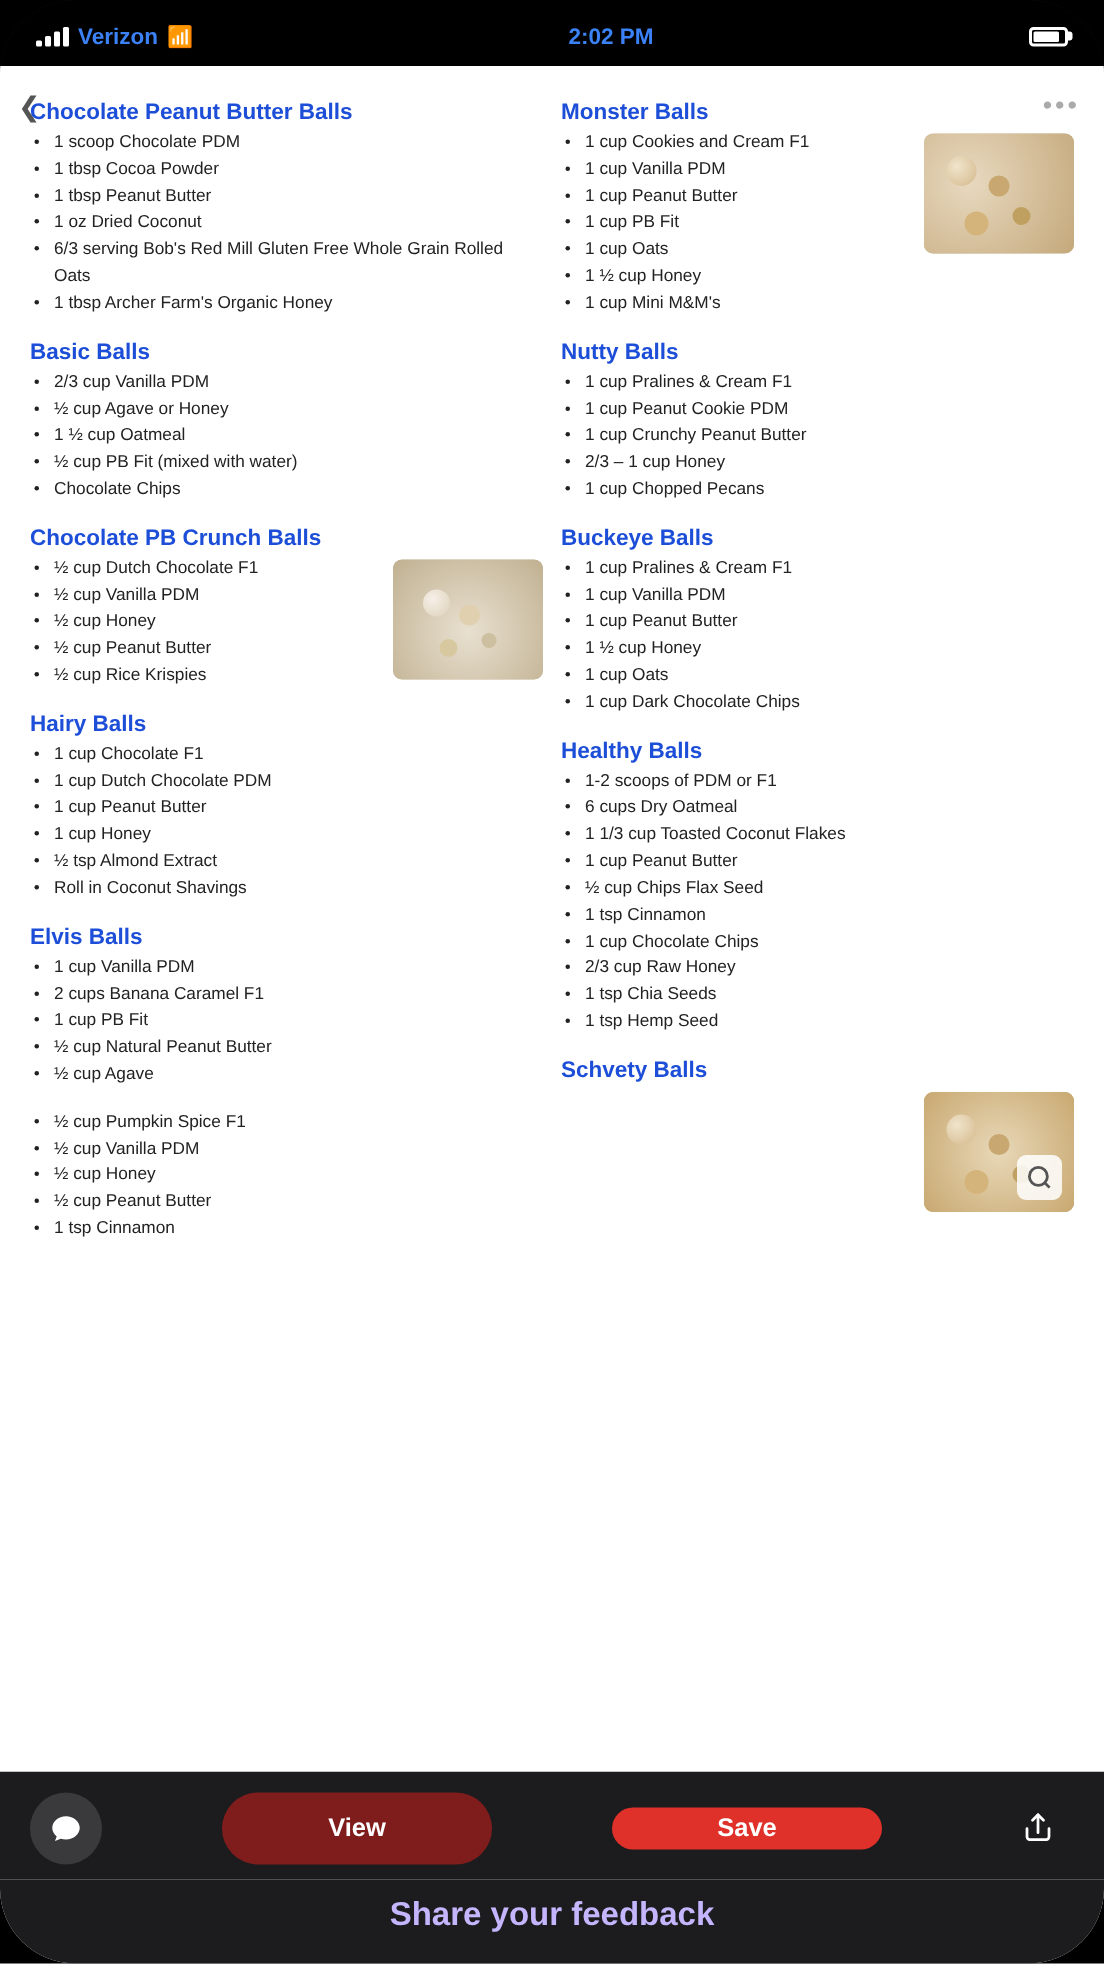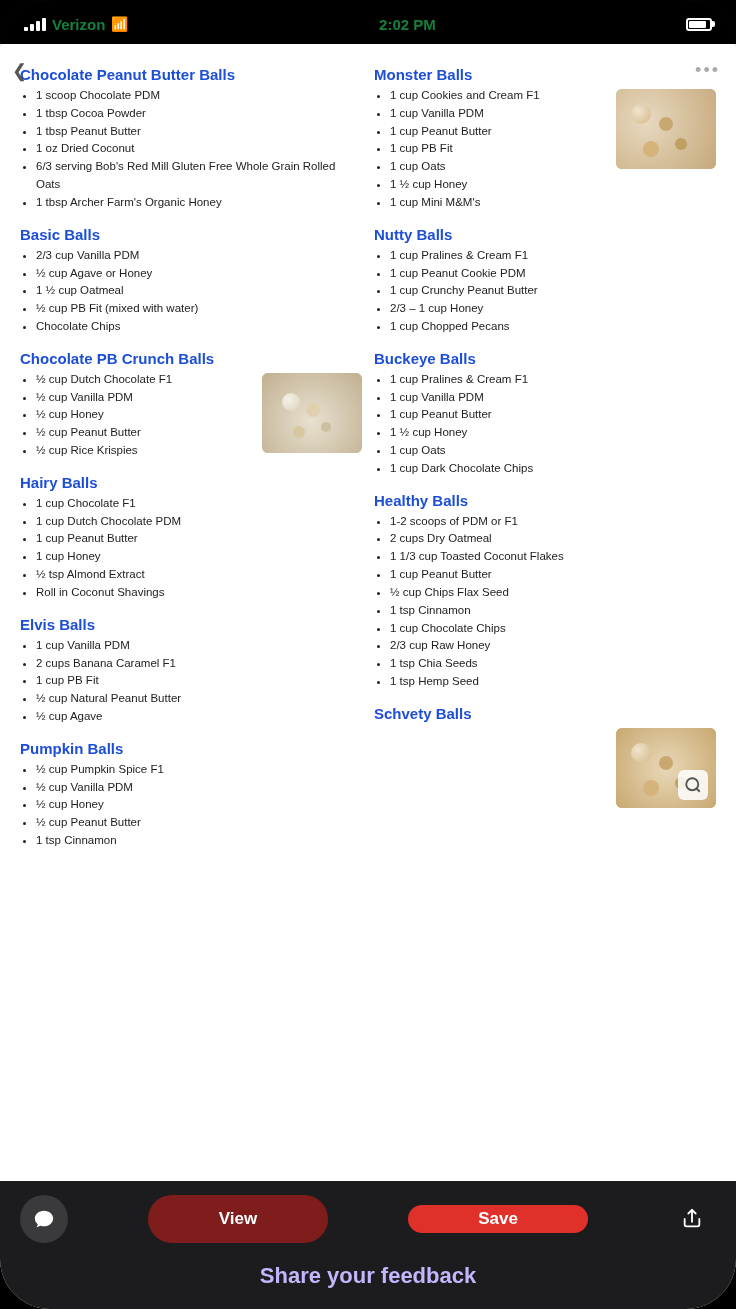--- a/index.html
+++ b/index.html
@@ -16,21 +16,21 @@
       height: 1309px;
       background: #1a1a1a;
       border-radius: 50px;
       overflow: hidden;
       position: relative;
       display: flex;
       flex-direction: column;
     }
     .status-bar {
       background: #000;
-      color: #15803d;
+      color: #3b82f6;
       display: flex;
       justify-content: space-between;
       align-items: center;
       padding: 12px 24px 8px;
       font-size: 15px;
       font-weight: 600;
       min-height: 44px;
     }
     .status-left { display: flex; align-items: center; gap: 6px; }
     .status-center { font-weight: 700; }
@@ -329,21 +329,20 @@
             <ul class="recipe-list">
               <li>1 cup Vanilla PDM</li>
               <li>2 cups Banana Caramel F1</li>
               <li>1 cup PB Fit</li>
               <li>½ cup Natural Peanut Butter</li>
               <li>½ cup Agave</li>
             </ul>
           </div>
 
           <div class="recipe-section">
-            <div class="recipe-title">Pumpkin Balls</div>
             <ul class="recipe-list">
               <li>½ cup Pumpkin Spice F1</li>
               <li>½ cup Vanilla PDM</li>
               <li>½ cup Honey</li>
               <li>½ cup Peanut Butter</li>
               <li>1 tsp Cinnamon</li>
             </ul>
           </div>
 
         </div>
@@ -386,21 +385,21 @@
               <li>1 ½ cup Honey</li>
               <li>1 cup Oats</li>
               <li>1 cup Dark Chocolate Chips</li>
             </ul>
           </div>
 
           <div class="recipe-section">
             <div class="recipe-title">Healthy Balls</div>
             <ul class="recipe-list">
               <li>1-2 scoops of PDM or F1</li>
-              <li>2 cups Dry Oatmeal</li>
+              <li>6 cups Dry Oatmeal</li>
               <li>1 1/3 cup Toasted Coconut Flakes</li>
               <li>1 cup Peanut Butter</li>
               <li>½ cup Chips Flax Seed</li>
               <li>1 tsp Cinnamon</li>
               <li>1 cup Chocolate Chips</li>
               <li>2/3 cup Raw Honey</li>
               <li>1 tsp Chia Seeds</li>
               <li>1 tsp Hemp Seed</li>
             </ul>
           </div>

